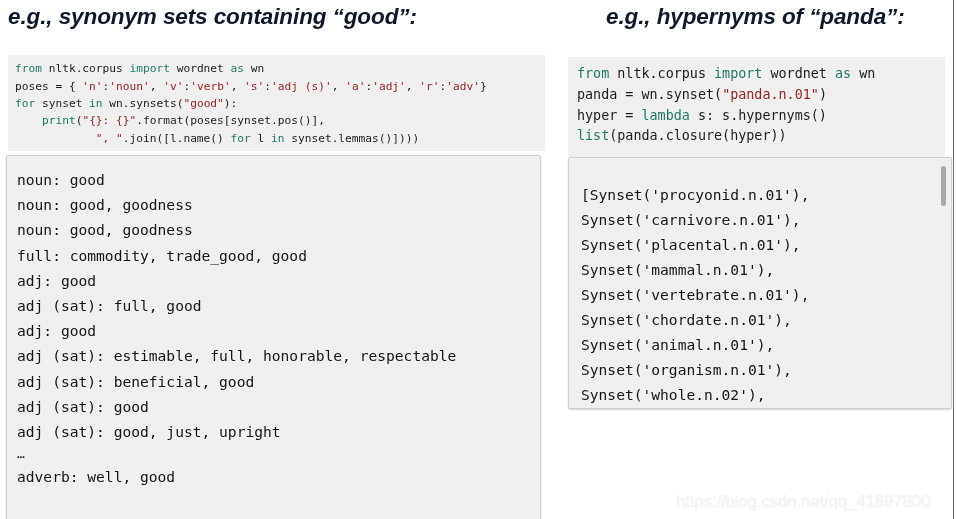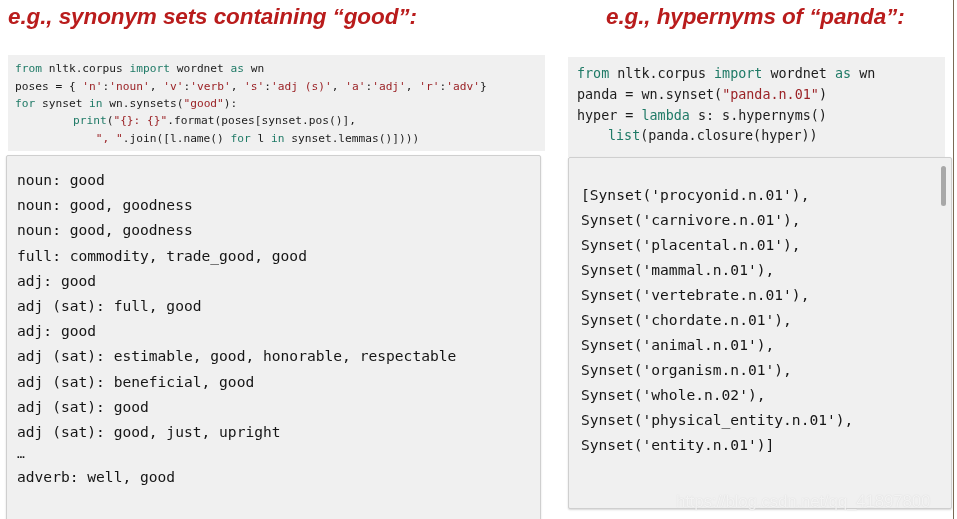--- a/index.html
+++ b/index.html
@@ -27,21 +27,21 @@
     top: 0; left: 953px;
     width: 1px; height: 519px;
     background: #7a6a55;
   }
 
   
   .col-title {
     position: absolute;
     font-style: italic;
     font-weight: bold;
-    color: #b91c1c;
+    color: #0f172a;
     font-size: 22.5px;
     letter-spacing: -0.1px;
     white-space: nowrap;
   }
   #title-left  { left: 8px;  top: 4px; }
   #title-right { left: 606px; top: 4px; }
 
   
   .code-block {
     position: absolute;
@@ -60,42 +60,42 @@
   }
   #code-right {
     left: 568px; top: 44px;
     width: 377px; height: 100px;
     font-size: 13.4px;
     line-height: 20.6px;
     padding: 7px 9px 8px 9px;
   }
   .kw  { color: #1f7a66; }
   .str { color: #9b2226; }
-  .bi  { color: #1f7a66; margin-left: 31px; }
+  .bi  { color: #1f7a66; }
 
   
   .out-box {
     position: absolute;
     background: #f0f0f0;
     border: 1px solid #cfcfcf;
     border-radius: 2px;
     box-shadow: 0 1px 2px rgba(0,0,0,0.16);
     font-family: "DejaVu Sans Mono", monospace;
     color: #151515;
     overflow: hidden;
   }
   #out-left {
     left: 6px; top: 155px;
     width: 535px; height: 380px;
     font-size: 14.6px;
     padding: 11px 0 0 10px;
   }
   #out-right {
     left: 568px; top: 157px;
-    width: 384px; height: 352px;
+    width: 384px; height: 252px;
     font-size: 14.6px;
     padding: 24px 0 0 12px;
   }
   .out-line {
     white-space: pre;
     line-height: 25.2px;
     height: 25.2px;
   }
   #out-right .out-line { line-height: 25.0px; height: 25.0px; }
   .ellipsis-line {
@@ -148,21 +148,21 @@
             <span class="str">", "</span>.join([l.name() <span class="kw">for</span> l <span class="kw">in</span> synset.lemmas()])))</pre>
 
   <div class="out-box" id="out-left">
     <div class="out-line">noun: good</div>
     <div class="out-line">noun: good, goodness</div>
     <div class="out-line">noun: good, goodness</div>
     <div class="out-line">full: commodity, trade_good, good</div>
     <div class="out-line">adj: good</div>
     <div class="out-line">adj (sat): full, good</div>
     <div class="out-line">adj: good</div>
-    <div class="out-line">adj (sat): estimable, good, honorable, respectable</div>
+    <div class="out-line">adj (sat): estimable, full, honorable, respectable</div>
     <div class="out-line">adj (sat): beneficial, good</div>
     <div class="out-line">adj (sat): good</div>
     <div class="out-line">adj (sat): good, just, upright</div>
     <div class="out-line ellipsis-line">…</div>
     <div class="out-line">adverb: well, good</div>
   </div>
 
   <div class="col-title" id="title-right">e.g., hypernyms of “panda”:</div>
 
   <pre class="code-block" id="code-right"><span class="kw">from</span> nltk.corpus <span class="kw">import</span> wordnet <span class="kw">as</span> wn

